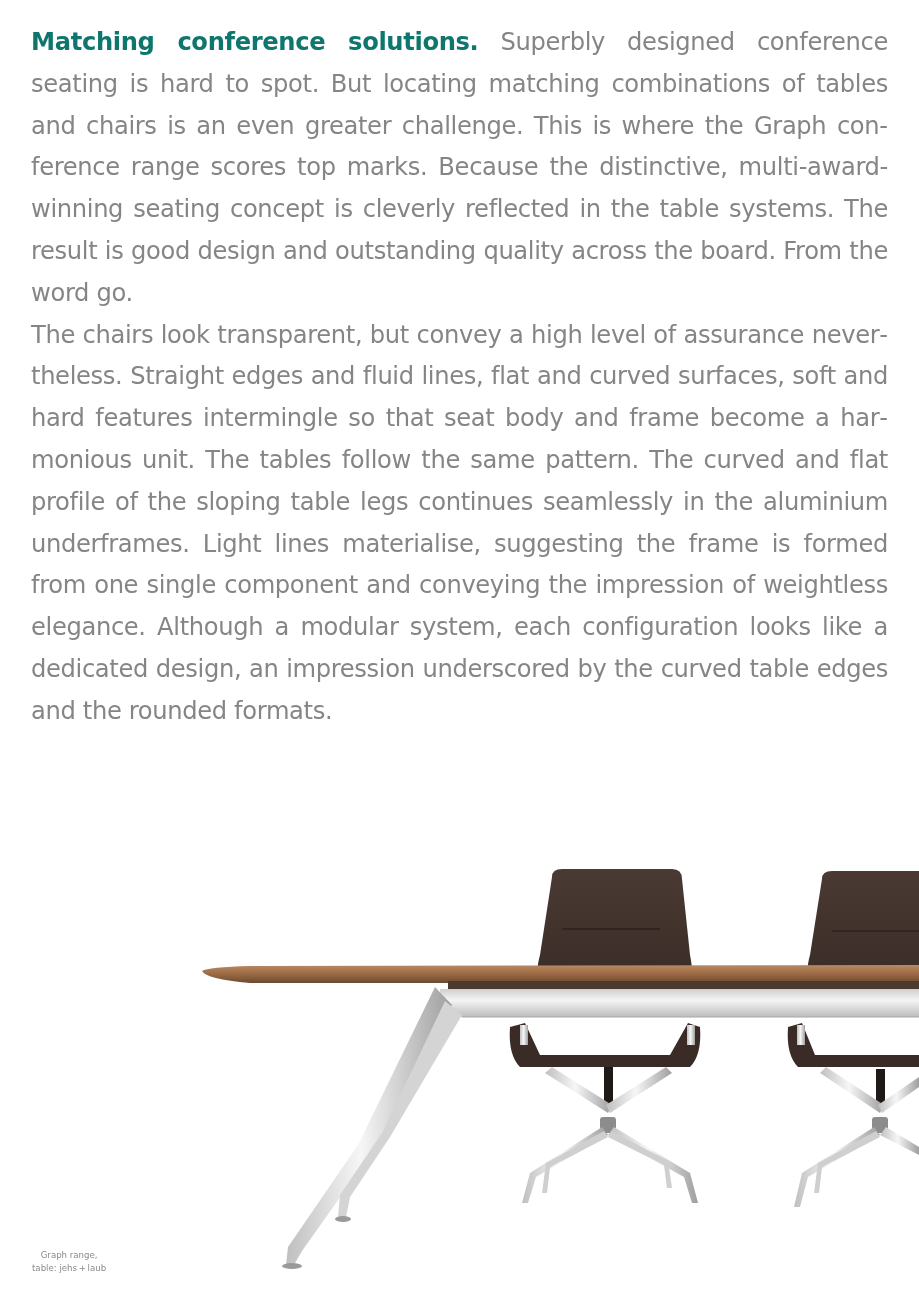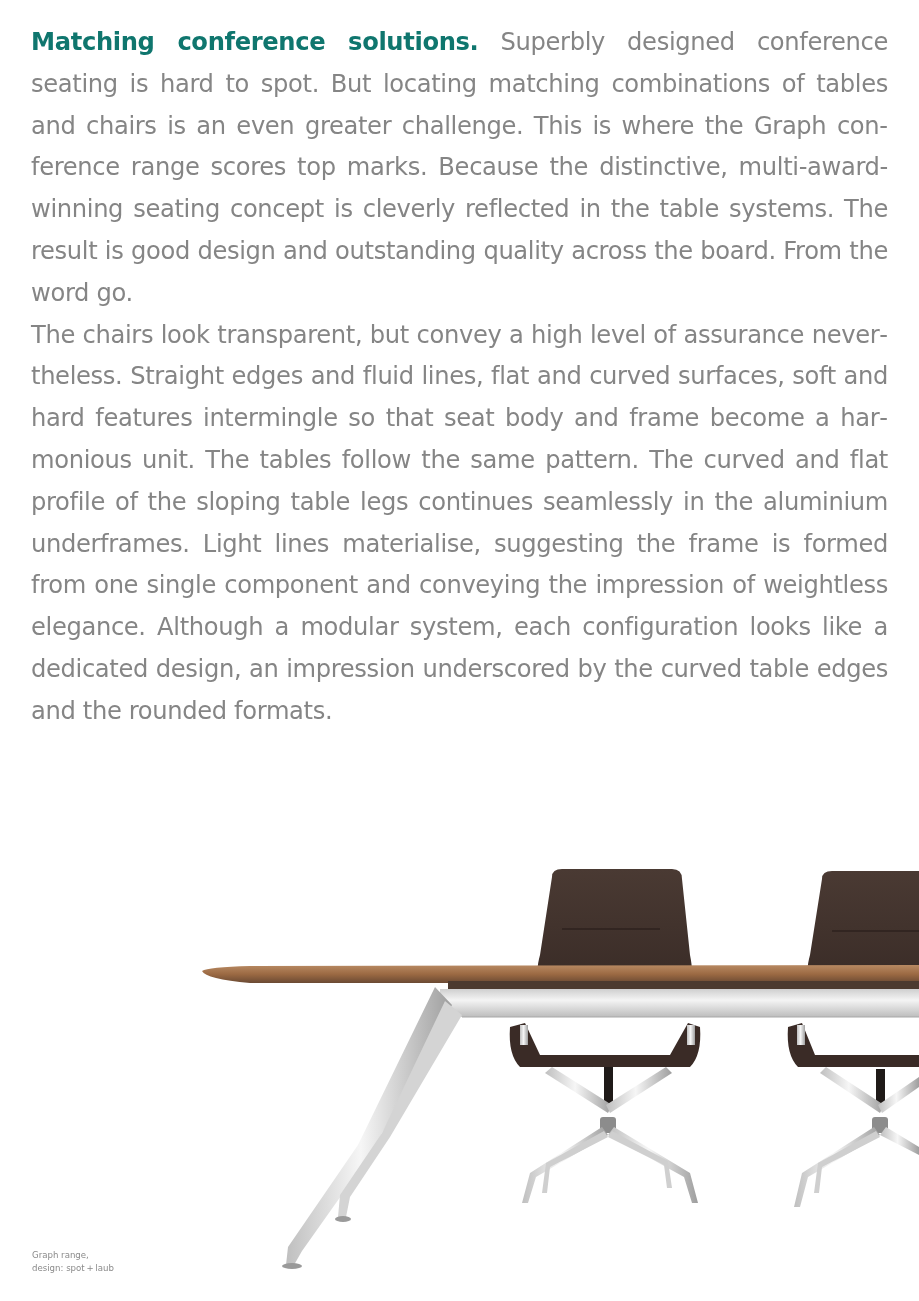--- a/index.html
+++ b/index.html
@@ -43,21 +43,21 @@
     }
     .caption {
       position: absolute;
       left: 32px;
       top: 1249px;
       color: #8a8a8a;
       font-size: 8.6px;
       line-height: 12.5px;
       font-family: "DejaVu Sans", sans-serif;
     }
-    .caption div { white-space: nowrap; }
+    .caption div { white-space: nowrap; text-align: center; }
   </style>
 </head>
 <body>
 
 <div class="body-copy">
   <p><span class="lead">Matching conference solutions.</span><span> Superbly designed conference seating is hard to spot. But locating matching combinations of tables and chairs is an even greater challenge. This is where the Graph con­ference range scores top marks. Because the distinctive, multi-award-winning seating concept is cleverly reflected in the table systems. The result is good design and outstanding quality across the board. From the word go.</span></p>
   <p>The chairs look transparent, but convey a high level of assurance never­theless. Straight edges and fluid lines, flat and curved surfaces, soft and hard features intermingle so that seat body and frame become a har­monious unit. The tables follow the same pattern. The curved and flat profile of the sloping table legs continues seamlessly in the aluminium underframes. Light lines materialise, suggesting the frame is formed from one single component and conveying the impression of weightless elegance. Although a modular system, each configuration looks like a dedicated design, an impression underscored by the curved table edges and the rounded formats.</p>
 </div>
 
 <div class="photo">
@@ -130,14 +130,14 @@
       <ellipse cx="102" cy="411" rx="10" ry="3" fill="#9a9a9a"></ellipse>
 
       <path d="M255 146 L272 160 L200 282 L160 342 L156 362 L148 362 L150 340 L192 278 Z" fill="#d4d4d4"></path>
       <ellipse cx="153" cy="364" rx="8" ry="3" fill="#9a9a9a"></ellipse>
     </g>
   </svg>
 </div>
 
 <div class="caption">
   <div>Graph range,</div>
-  <div>design: spot + laub</div>
+  <div>table: jehs + laub</div>
 </div>
 
 </body></html>

